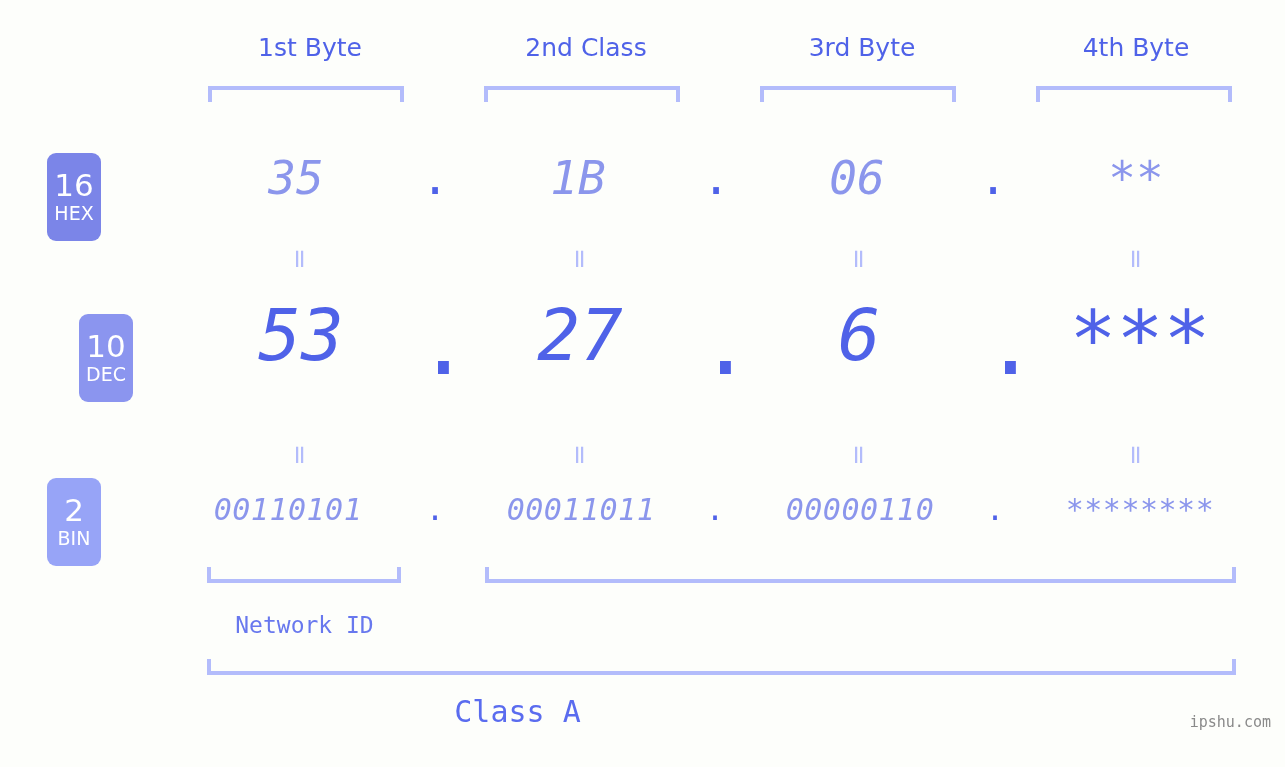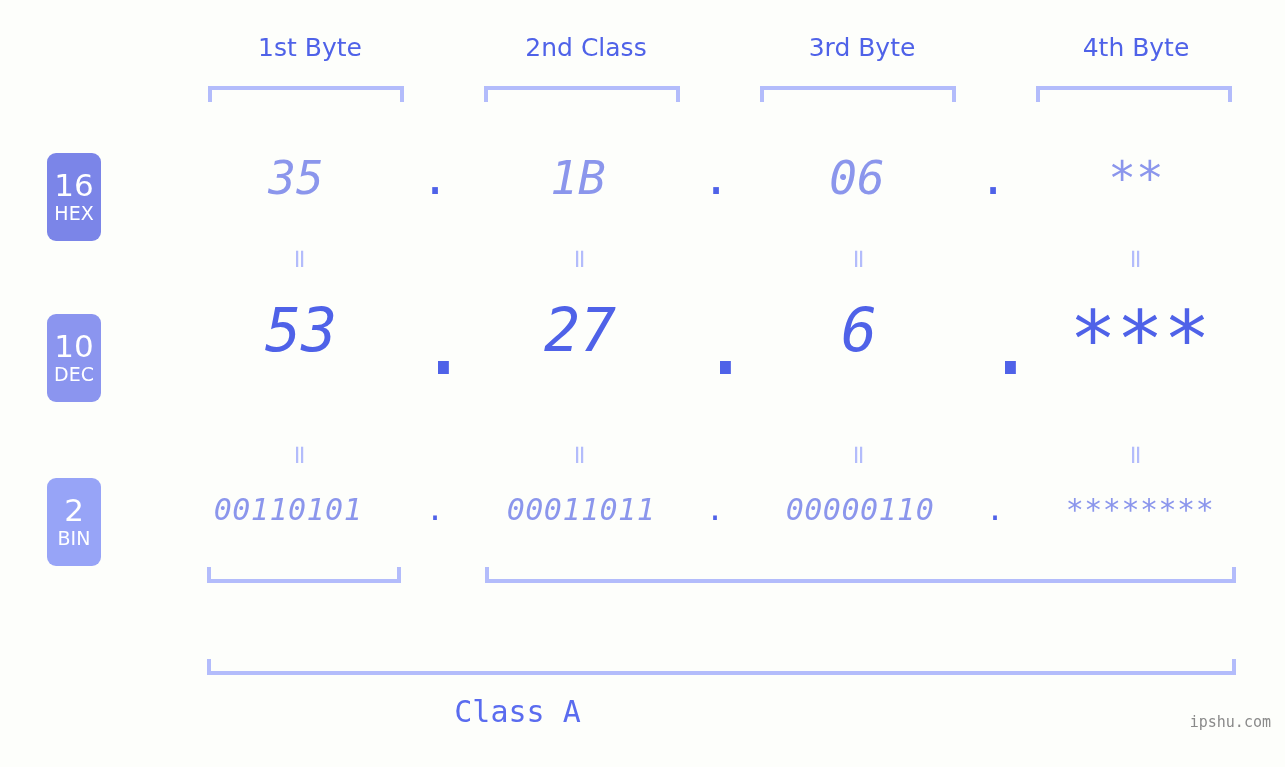--- a/index.html
+++ b/index.html
@@ -75,21 +75,21 @@
     font-weight: 400;
   }
   .badge .nm {
     font-size: 19px;
     font-family: "DejaVu Sans", sans-serif;
     line-height: 1.15;
     margin-top: 1px;
     font-weight: 400;
   }
   #badge-hex { top: 153px; height: 88px; background: #7b85e8; }
-  #badge-dec { top: 314px; height: 88px; background: #8b95ef; }
+  #badge-dec { top: 314px; height: 88px; background: #8b95ef; margin-left: 32px; }
   #badge-bin { top: 478px; height: 88px; background: #97a4f7; }
 
   
   .cell {
     position: absolute;
     text-align: center;
     white-space: nowrap;
     font-family: "DejaVu Sans Mono", monospace;
     font-style: italic;
   }
@@ -114,21 +114,21 @@
   }
   .row-hex .stars {
     color: #8b96ec;
     font-size: 46px;
   }
 
   
   .row-dec .cell {
     top: 300px;
     width: 240px;
-    font-size: 60px;
+    font-size: 71px;
     color: #4f62e8;
     line-height: 1;
   }
   .row-dec .dot {
     top: 300px;
     width: 30px;
     font-size: 88px;
     color: #4f62e8;
     line-height: 1;
     text-align: center;
@@ -267,19 +267,20 @@
     <div class="cell" style="left:461px;">00011011</div>
     <div class="dot" style="left:700px;">.</div>
     <div class="cell" style="left:740px;">00000110</div>
     <div class="dot" style="left:980px;">.</div>
     <div class="cell" style="left:1020px;">********</div>
   </div>
 
   <div class="bracket-bottom" style="left:207px; top:567px; width:194px;"></div>
   <div class="bracket-bottom" style="left:485px; top:567px; width:751px;"></div>
 
+  <div class="id-label" style="left:182px; width:245px;">Network ID</div>
 
   <div class="bracket-bottom" style="left:207px; top:659px; width:1029px;"></div>
   <div id="class-label">Class A</div>
 
   <div id="watermark">ipshu.com</div>
 
 </div>
 
 </body></html>

